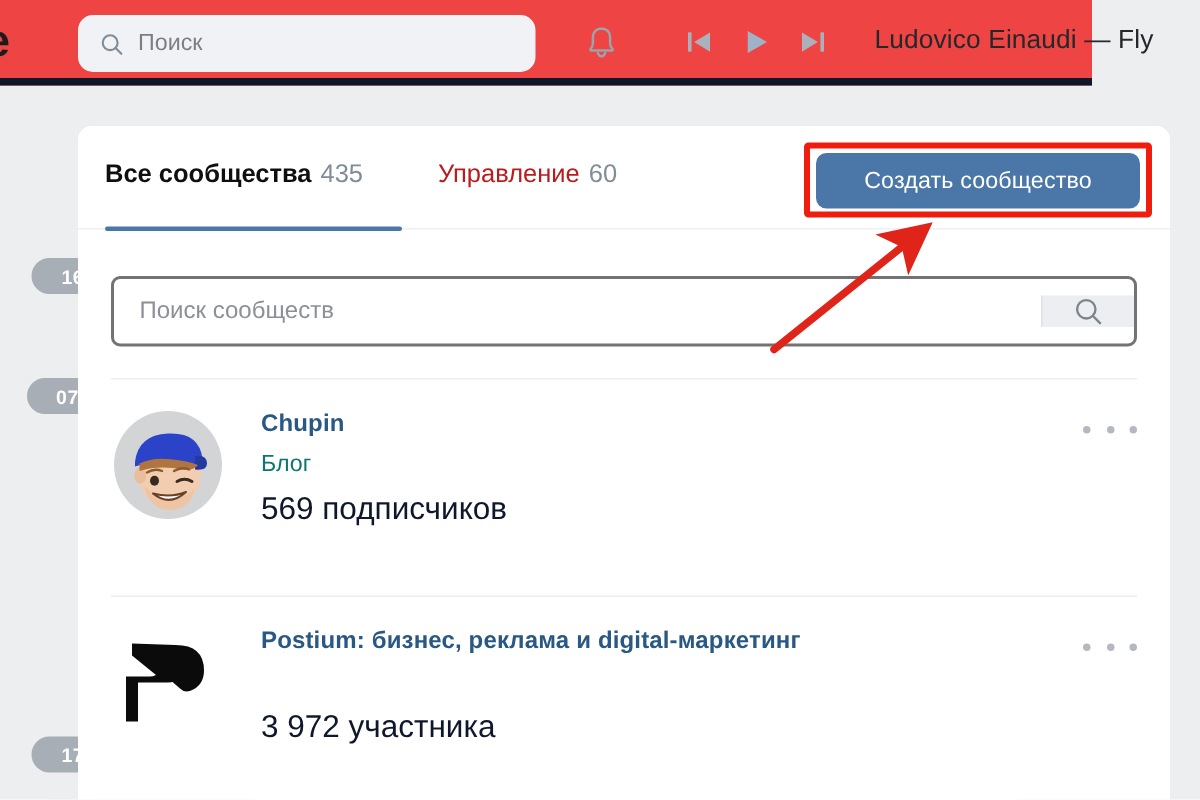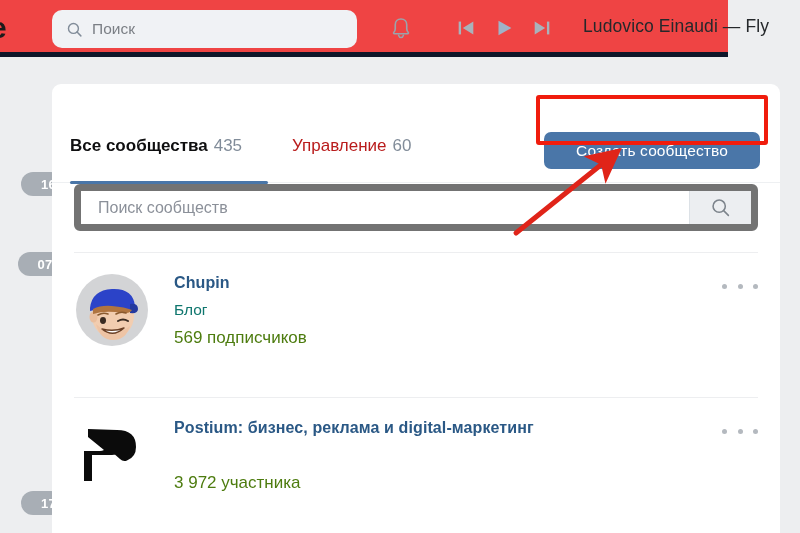--- a/index.html
+++ b/index.html
@@ -59,21 +59,21 @@
   .badge-3 { left: -11px; top: 434px; width: 42px; }
 
   
   .card {
     position: absolute; left: 52px; top: 84px; width: 728px; height: 470px;
     background: #ffffff; border-radius: 9px;
     box-shadow: 0 1px 0 rgba(0,0,0,.04);
     overflow: hidden;
   }
 
-  .tabs { position: relative; height: 68px; margin-top: 30px; }
+  .tabs { position: relative; height: 68px; }
   .tab {
     position: absolute; top: 22px;
     font-size: 17px; white-space: nowrap; cursor: pointer;
   }
   .tab .lbl { font-weight: 700; }
   .tab .cnt { color: #818c99; font-weight: 400; margin-left: 6px; }
   .tab-all { left: 18px; color: #000000; }
   .tab-all .lbl { color: #0f0f10; }
   .tab-manage { left: 240px; }
   .tab-manage .lbl { color: #b91c1c; font-weight: 400; }
@@ -91,22 +91,22 @@
     background: #4a76a8; color: #ffffff;
     font-family: "Liberation Sans", sans-serif;
     font-size: 15.5px; font-weight: 400; cursor: pointer;
     letter-spacing: 0.1px;
   }
 
   
   .csearch {
     position: absolute; left: 22px; top: 100px;
     width: 684px; height: 47px;
-    display: flex; border: 7px solid #737373; border-radius: 6px;
-    background: #ffffff; overflow: hidden;
+    display: flex; border: 2px solid #737373; border-radius: 6px;
+    background: #ffffff; overflow: hidden; align-items: center;
   }
   .csearch .cinput {
     flex: 1; border: none; outline: none; background: transparent;
     padding-left: 17px; font-family: "Liberation Sans", sans-serif;
     font-size: 16px; color: #2a2d31;
   }
   .csearch .cinput::placeholder { color: #8b9099; }
   .csearch .cbtn {
     width: 62px; background: #eceef1; border: none; border-left: 1px solid #dce1e6;
     display: flex; align-items: center; justify-content: center; cursor: pointer;
@@ -119,21 +119,21 @@
 
   .ava { position: absolute; left: 24px; top: 22px; width: 72px; height: 72px; }
   .ava-circle { width: 72px; height: 72px; border-radius: 50%; background: #d3d4d6; overflow: hidden; position: relative; }
 
   .r-title {
     position: absolute; left: 122px; top: 22px;
     font-size: 16px; font-weight: 700; color: #2a5885;
     white-space: nowrap; cursor: pointer; letter-spacing: 0.1px;
   }
   .r-sub  { position: absolute; left: 122px; top: 49px; font-size: 15.5px; color: #0f766e; }
-  .r-cnt  { position: absolute; left: 122px; top: 76px; font-size: 17px; color: #4d7c0f; }
+  .r-cnt  { position: absolute; left: 122px; top: 76px; font-size: 21px; color: #0f172a; }
 
   .dots {
     position: absolute; right: 22px; top: 26px;
     width: 36px; height: 16px; display: flex; align-items: center;
     justify-content: space-between; cursor: pointer;
   }
   .dots i { display: block; width: 5px; height: 5px; border-radius: 50%; background: #b4b9bf; }
 
   
   .hl-box {

